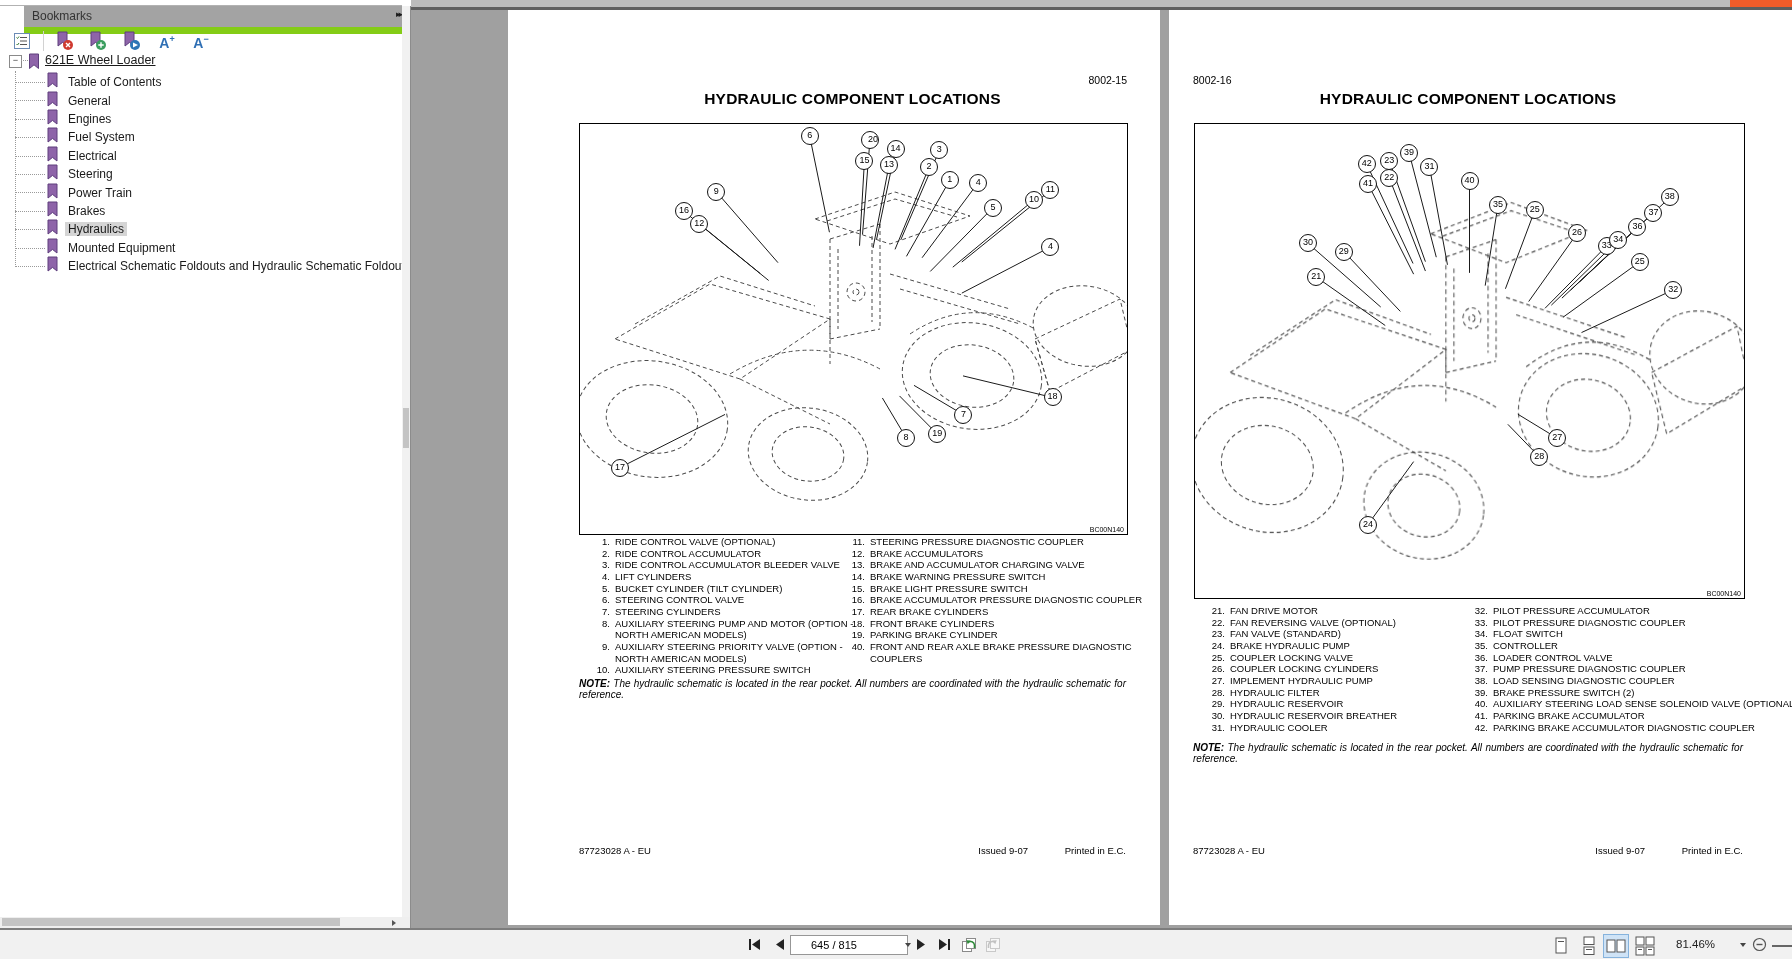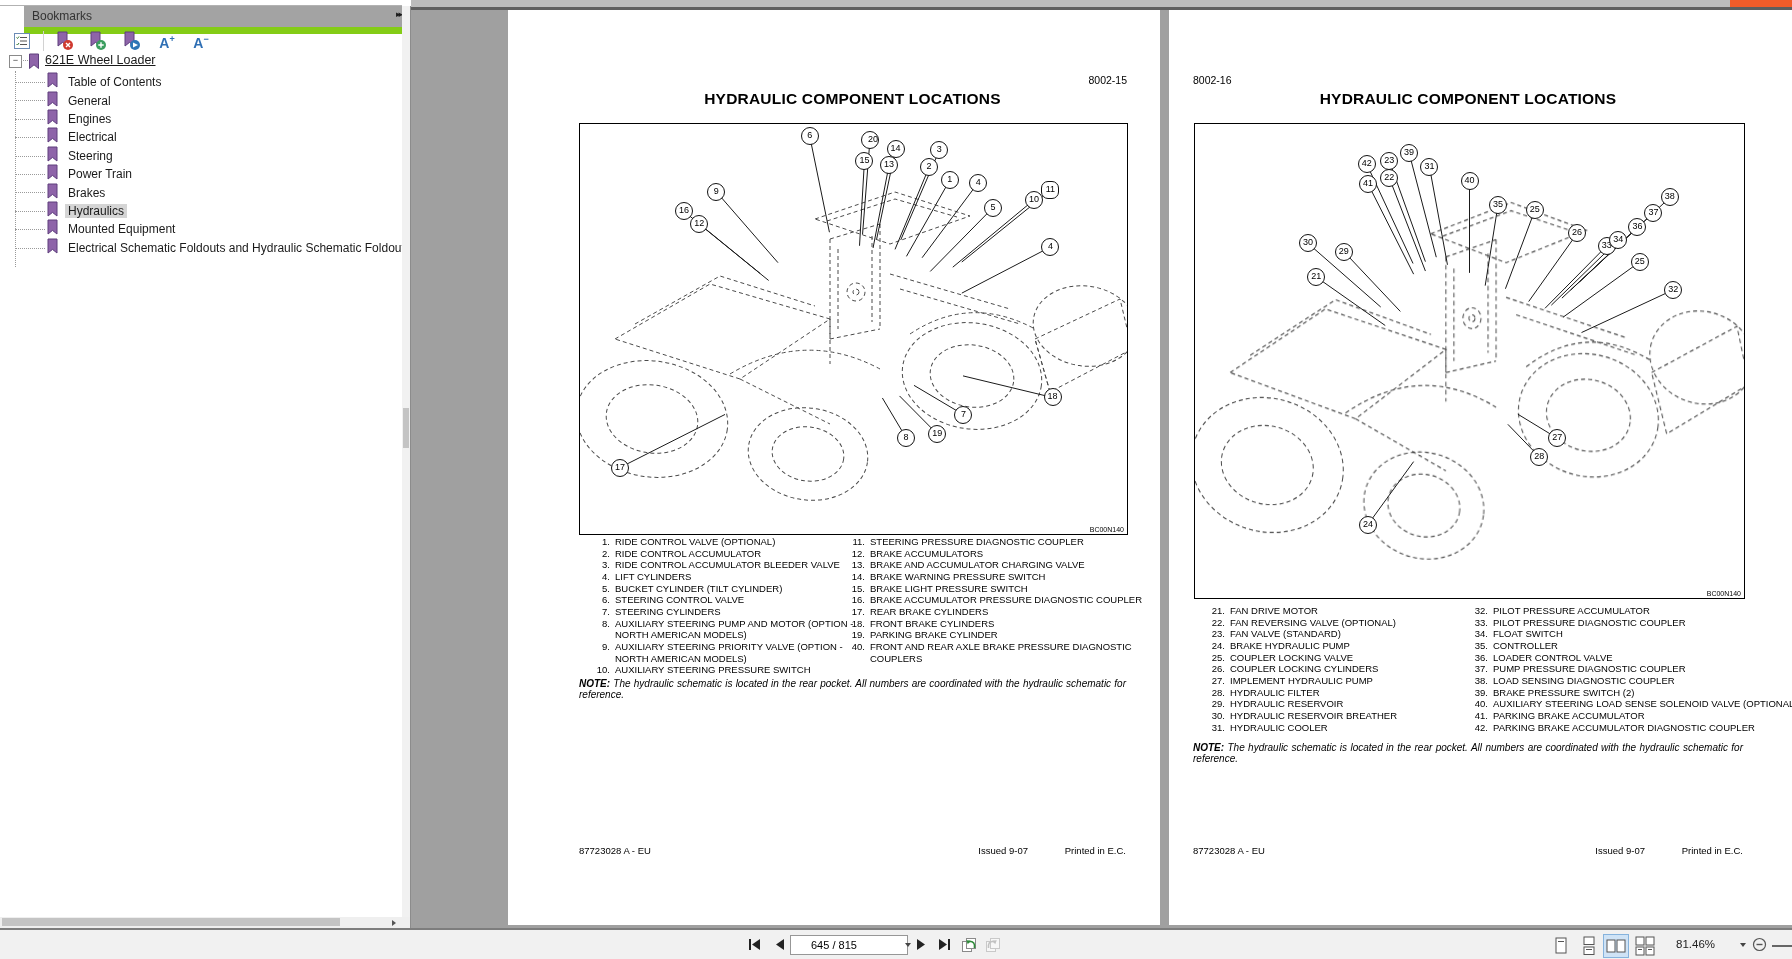--- a/index.html
+++ b/index.html
@@ -191,20 +191,26 @@
             <span class="flag"><svg width="13" height="16" viewBox="0 0 13 16">
                 <path d="M2 1 h9 v14 l-4.5 -3.6 L2 15 Z" fill="#8e64a9" stroke="#5e3f7d"></path>
               </svg></span>
             <span class="bmlabel">General</span>
           </div>
           <div class="bmrow">
             <span class="flag"><svg width="13" height="16" viewBox="0 0 13 16">
                 <path d="M2 1 h9 v14 l-4.5 -3.6 L2 15 Z" fill="#8e64a9" stroke="#5e3f7d"></path>
               </svg></span>
             <span class="bmlabel">Engines</span>
+          </div>
+          <div class="bmrow">
+            <span class="flag"><svg width="13" height="16" viewBox="0 0 13 16">
+                <path d="M2 1 h9 v14 l-4.5 -3.6 L2 15 Z" fill="#8e64a9" stroke="#5e3f7d"></path>
+              </svg></span>
+            <span class="bmlabel">Fuel System</span>
           </div>
           <div class="bmrow">
             <span class="flag"><svg width="13" height="16" viewBox="0 0 13 16">
                 <path d="M2 1 h9 v14 l-4.5 -3.6 L2 15 Z" fill="#8e64a9" stroke="#5e3f7d"></path>
               </svg></span>
             <span class="bmlabel">Electrical</span>
           </div>
           <div class="bmrow">
             <span class="flag"><svg width="13" height="16" viewBox="0 0 13 16">
                 <path d="M2 1 h9 v14 l-4.5 -3.6 L2 15 Z" fill="#8e64a9" stroke="#5e3f7d"></path>
@@ -314,21 +320,21 @@
           <div class="callout" style="left: 53%; top: 4%; text-align: right;">20</div>
           <div class="callout" style="left: 52%; top: 9%;">15</div>
           <div class="callout" style="left: 57.7%; top: 6%;">14</div>
           <div class="callout" style="left: 56.5%; top: 10%;">13</div>
           <div class="callout" style="left: 65.7%; top: 6.4%;">3</div>
           <div class="callout" style="left: 63.8%; top: 10.6%;">2</div>
           <div class="callout" style="left: 67.6%; top: 13.7%;">1</div>
           <div class="callout" style="left: 72.8%; top: 14.3%;">4</div>
           <div class="callout" style="left: 75.5%; top: 20.4%;">5</div>
           <div class="callout" style="left: 83%; top: 18.5%;">10</div>
-          <div class="callout" style="left: 86%; top: 16.2%; border-radius: 7px;">11</div>
+          <div class="callout" style="left: 86%; top: 16.2%;">11</div>
           <div class="callout" style="left: 24.9%; top: 16.5%;">9</div>
           <div class="callout" style="left: 19%; top: 21.3%;">16</div>
           <div class="callout" style="left: 21.8%; top: 24.4%;">12</div>
           <div class="callout" style="left: 86%; top: 30%;">4</div>
           <div class="callout" style="left: 86.4%; top: 66.7%;">18</div>
           <div class="callout" style="left: 70.1%; top: 70.9%;">7</div>
           <div class="callout" style="left: 65.3%; top: 75.6%;">19</div>
           <div class="callout" style="left: 59.6%; top: 76.5%;">8</div>
           <div class="callout" style="left: 7.3%; top: 83.8%;">17</div>
         </div>

